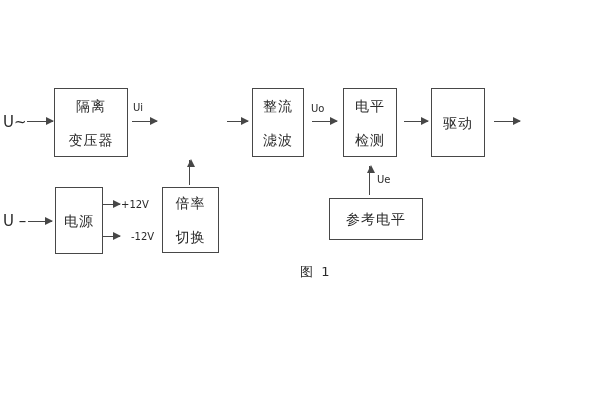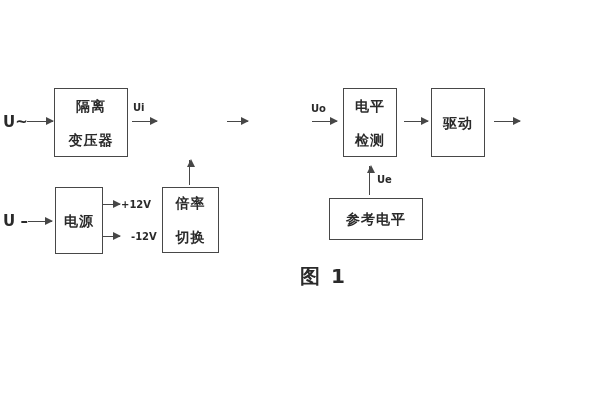--- a/index.html
+++ b/index.html
@@ -4,21 +4,21 @@
 <style>
   :root{
     --line:#474747;
     --text:#2a2a2a;
     --bg:#ffffff;
   }
   html,body{margin:0;padding:0;background:#fff;}
   body{font-family:"DejaVu Sans","Liberation Sans",sans-serif;}
   #stage{
     position:relative;width:600px;height:400px;background:var(--bg);
-    overflow:hidden;color:var(--text);font-weight:bold;
+    overflow:hidden;color:var(--text);
   }
   .box{
     position:absolute;box-sizing:border-box;border:1.5px solid var(--line);
     background:var(--bg);display:flex;flex-direction:column;align-items:center;
     justify-content:center;row-gap:20px;font-size:14px;line-height:14px;
     color:var(--text);letter-spacing:1px;
   }
   .lbl{
     position:absolute;font-size:10px;line-height:16px;color:var(--text);
     white-space:nowrap;
@@ -32,35 +32,39 @@
     border-top:4px solid transparent;border-bottom:4px solid transparent;
   }
   
   .varrow{position:absolute;width:0;border-left:1.5px solid var(--line);}
   .varrow::before{
     content:"";position:absolute;top:-1px;left:-3.25px;width:0;height:0;
     border-bottom:8px solid var(--line);
     border-left:4px solid transparent;border-right:4px solid transparent;
   }
   .caption{
-    position:absolute;left:300px;top:263px;font-size:20px;color:var(--text);
+    position:absolute;left:300px;top:263px;font-size:13px;color:var(--text);
     letter-spacing:2px;
   }
 </style>
 </head>
 <body>
 
 <div id="stage">
 
   <div class="box" style="left:54px;top:88px;width:74px;height:69px">
     <span>隔离</span>
     <span>变压器</span>
   </div>
 
 
+  <div class="box" style="left:252px;top:88px;width:52px;height:69px">
+    <span>整流</span>
+    <span>滤波</span>
+  </div>
 
   <div class="box" style="left:431px;top:88px;width:54px;height:69px">
     <span>驱动</span>
   </div>
 
   <div class="box" style="left:343px;top:88px;width:54px;height:69px">
     <span>电平</span>
     <span>检测</span>
   </div>
 

